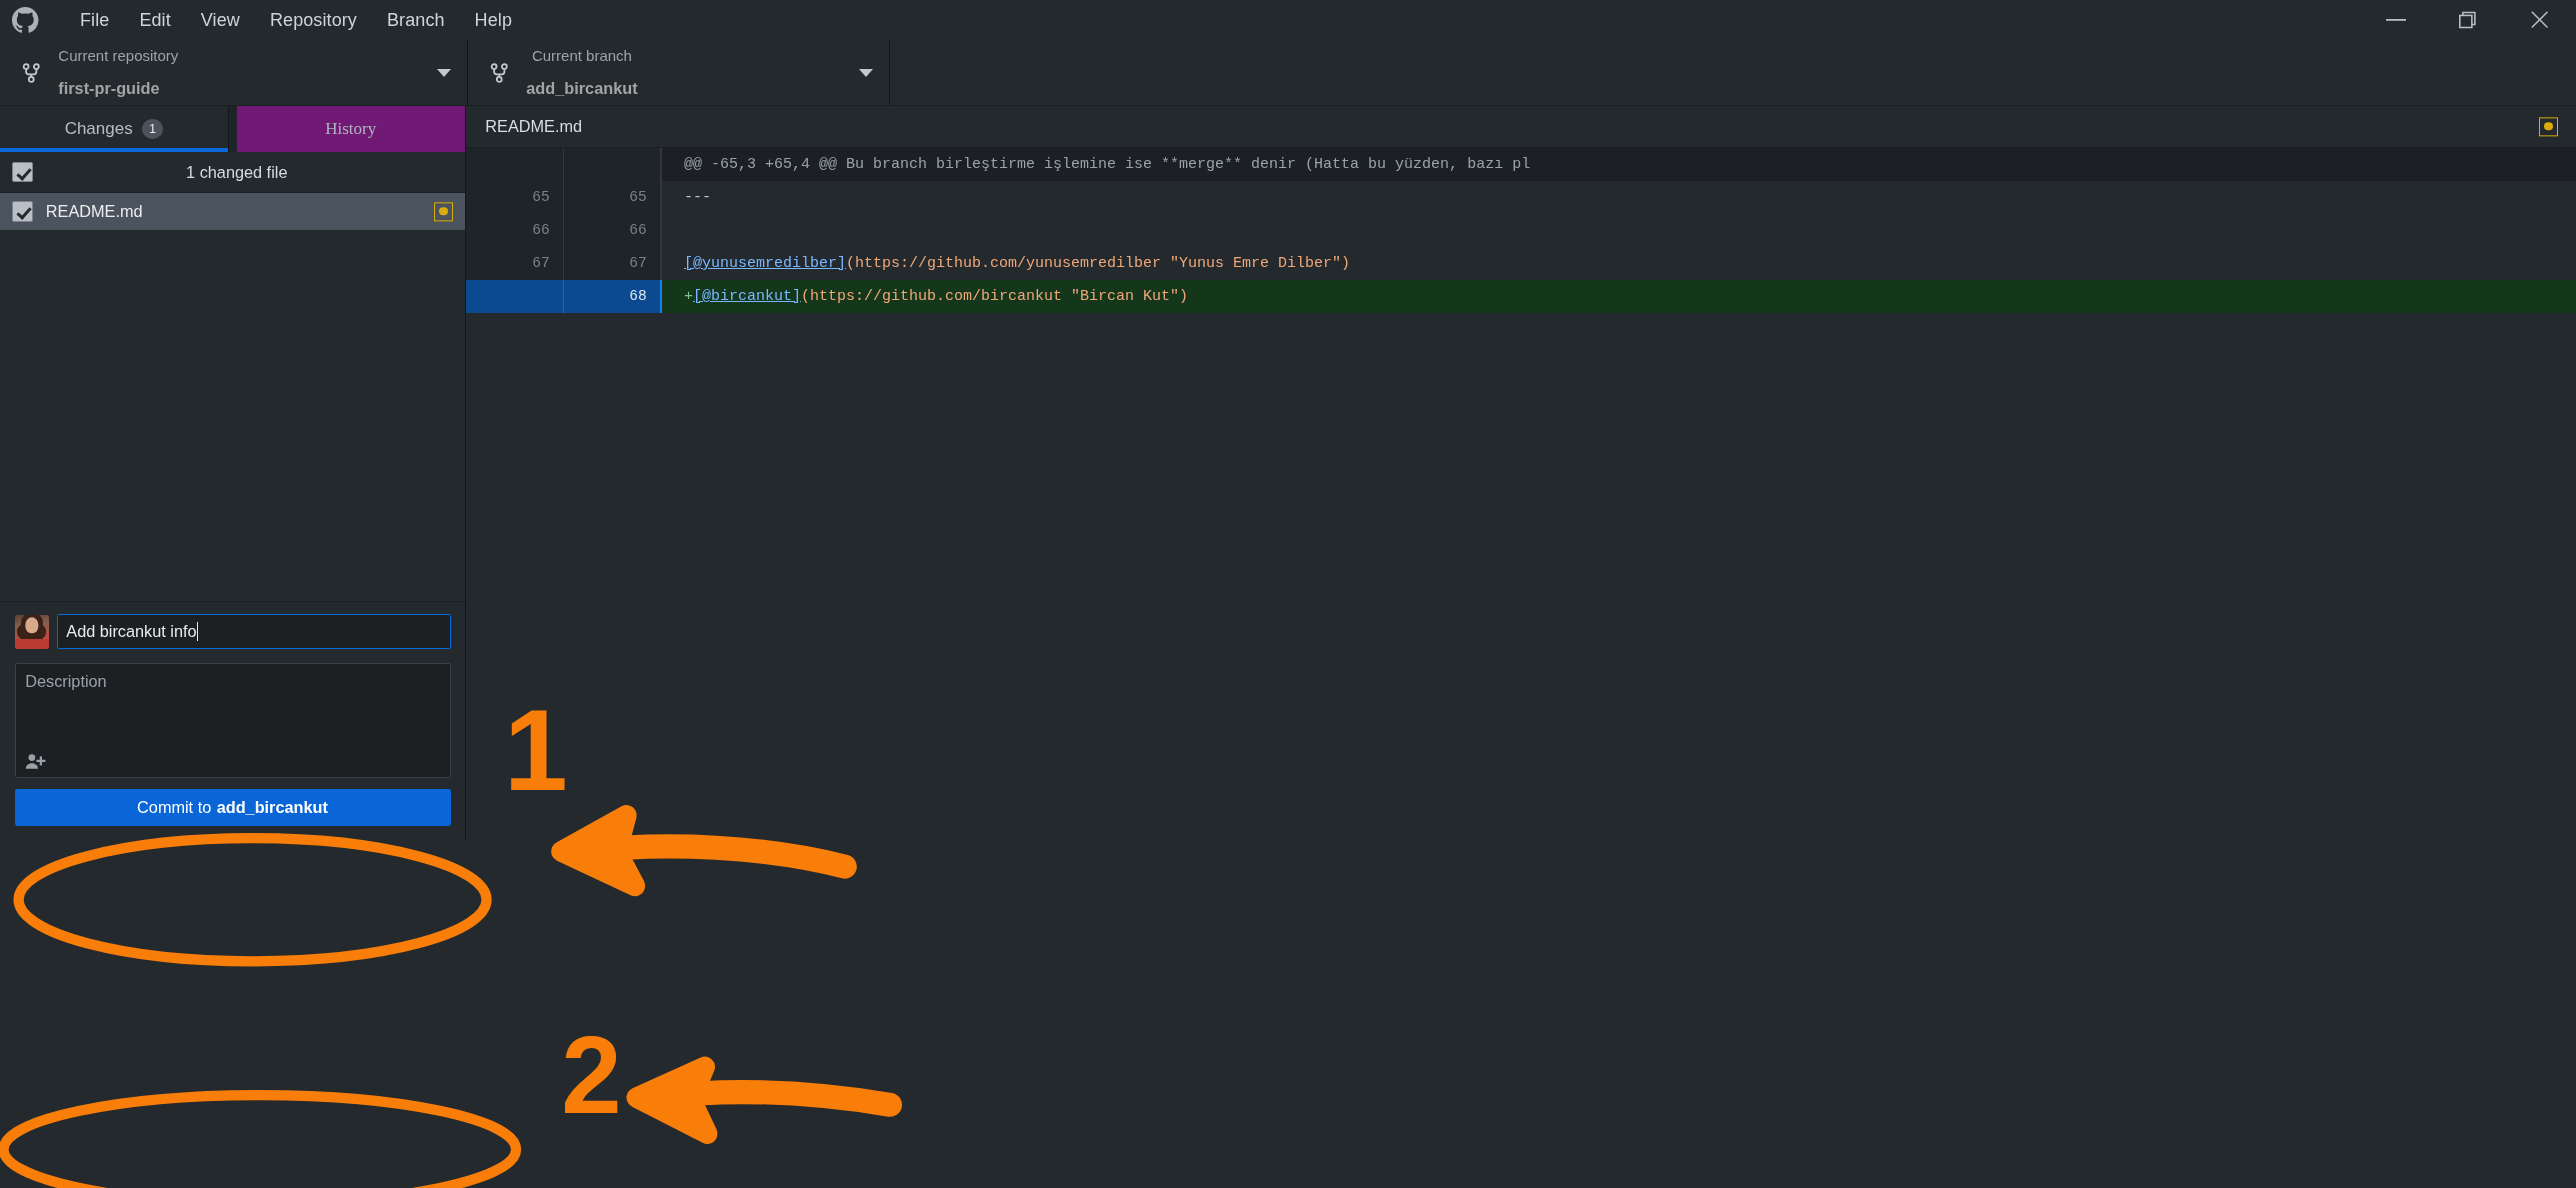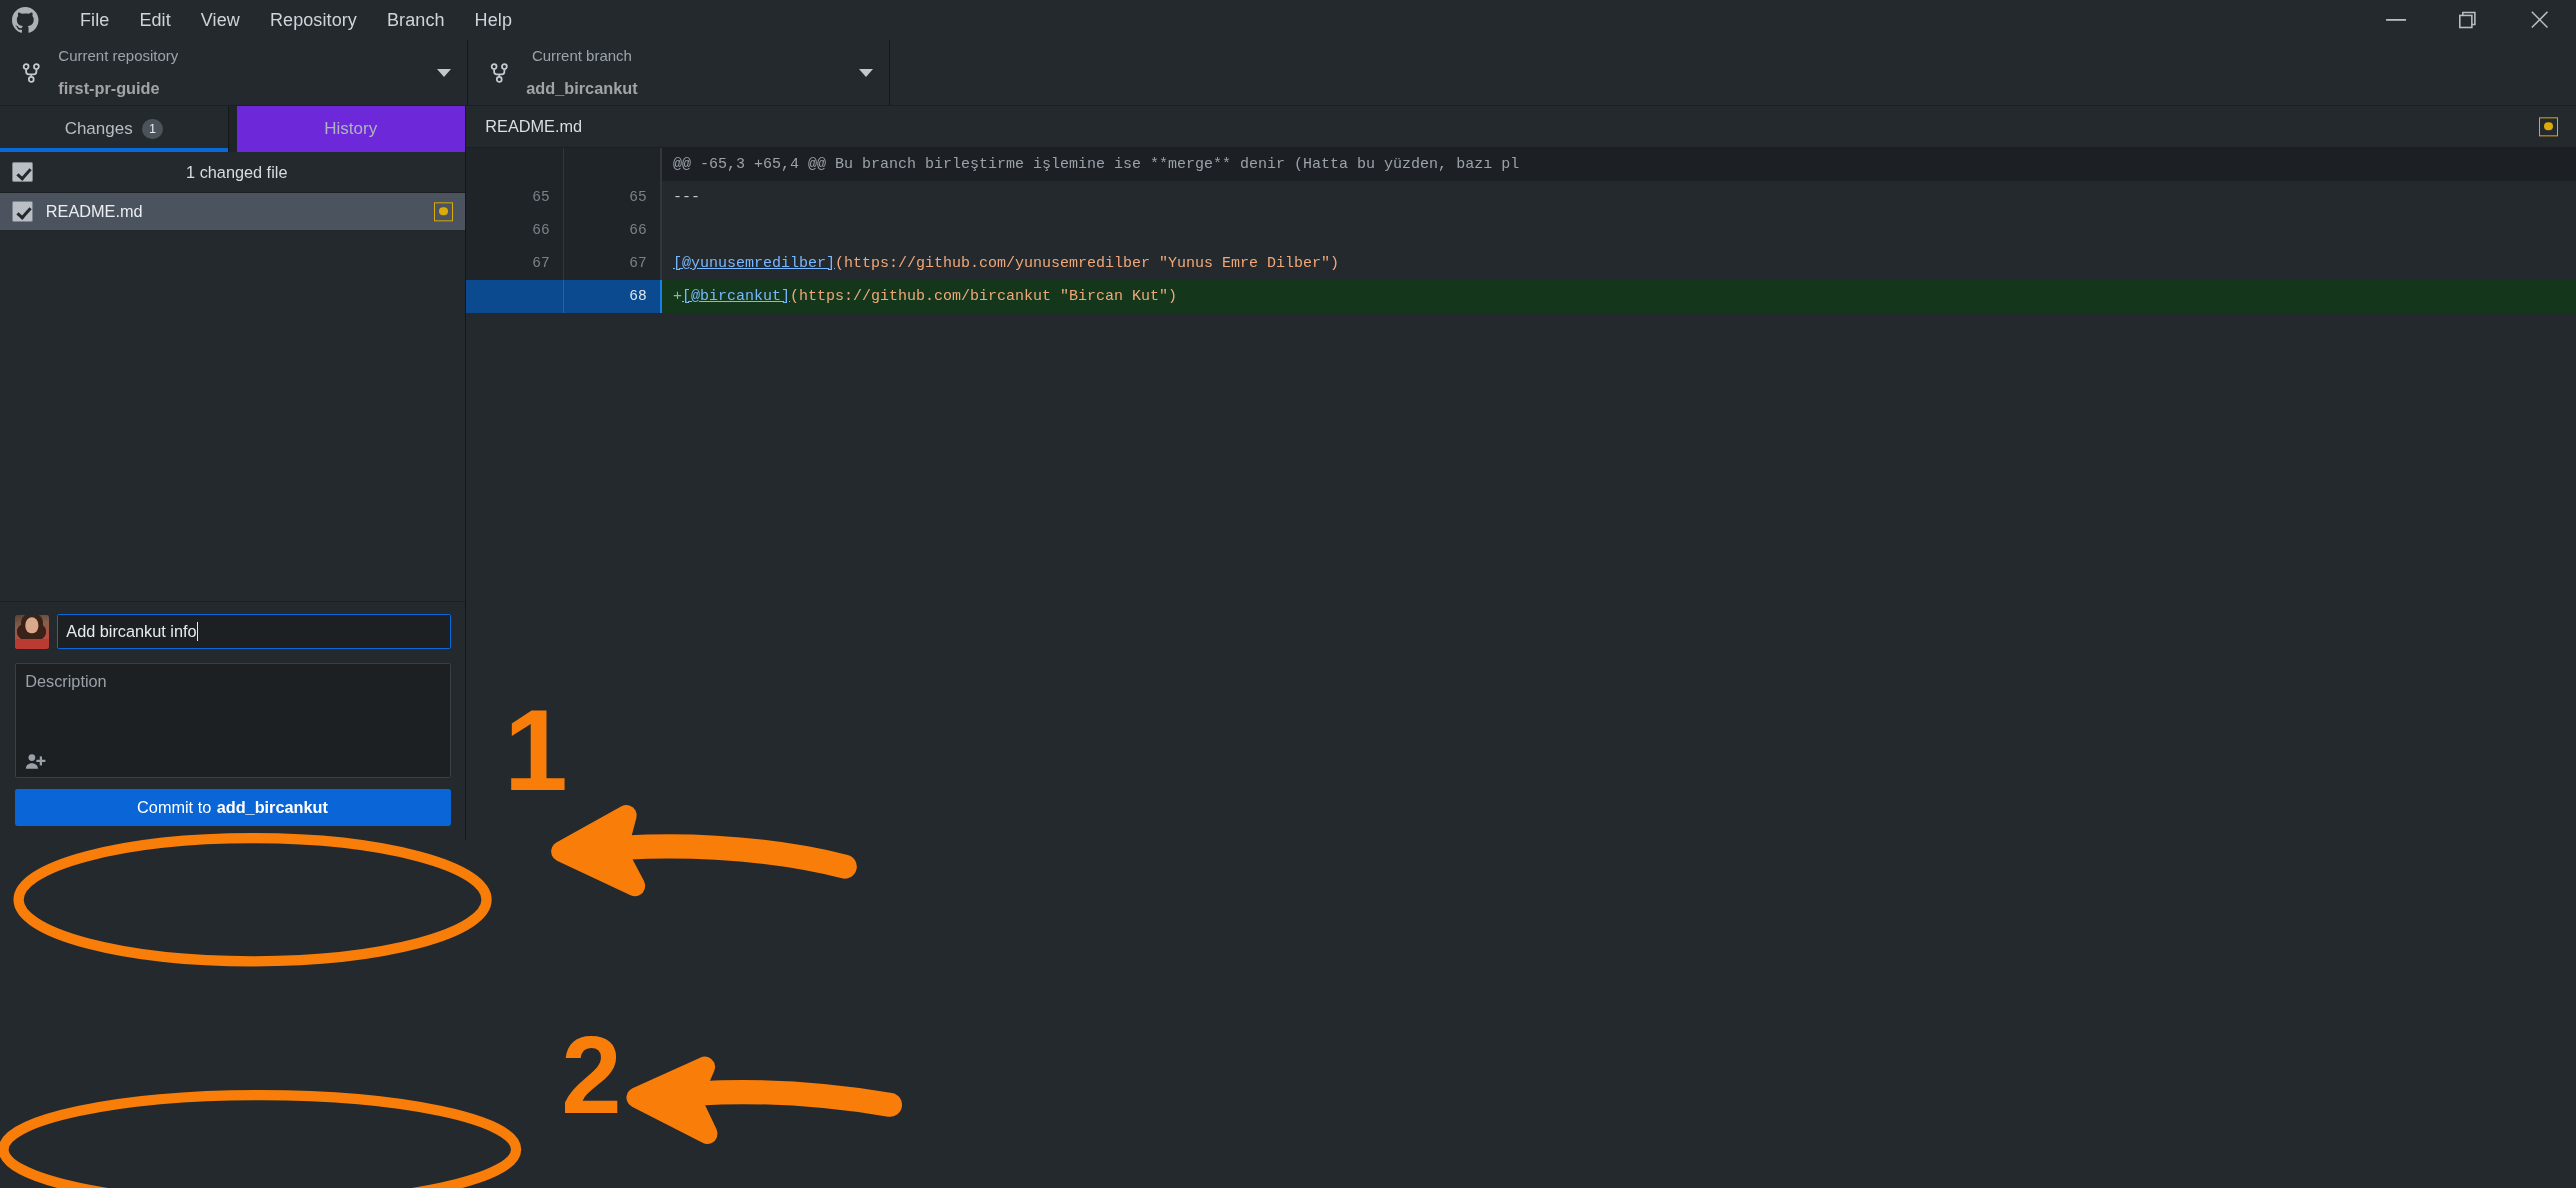--- a/index.html
+++ b/index.html
@@ -140,21 +140,21 @@
     display: flex;
     align-items: center;
     justify-content: center;
     gap: 9.7px;
     font-size: 17px;
     color: #b6bdc4;
     position: relative;
     border-right: 1.2px solid #141719;
     background: #24292e;
   }
-  .tab.inactive { background: #6d28d9; color: #aeb5bc; border-right: none; }
+  .tab.inactive { background: #701a75; color: #aeb5bc; border-right: none; font-family: Liberation Serif, serif; }
   .tab.active::after {
     content: "";
     position: absolute;
     left: 0; right: 0; bottom: 0;
     height: 3.6px;
     background: #0a69da;
   }
   .tab-badge {
     background: #4c535a;
     color: #e8ecef;
@@ -393,21 +393,21 @@
     flex: 0 0 97px;
     text-align: right;
     padding-right: 13.3px;
     color: #79828b;
     background: #1f2428;
     font-size: 14.5px;
     border-left: 1.2px solid #31373d;
   }
   .code {
     flex: 1 1 auto;
-    padding-left: 11px;
+    padding-left: 22px;
     color: #b9c0c7;
     border-left: 2.4px solid #31373d;
     overflow: hidden;
   }
   
   .line-hunk .gut, .line-hunk .gut2 { background: #1f2428; }
   .line-hunk .code { color: #9aa2aa; background: #1c2024; }
   
   .line-ctx .code { background: #24292e; }
   

